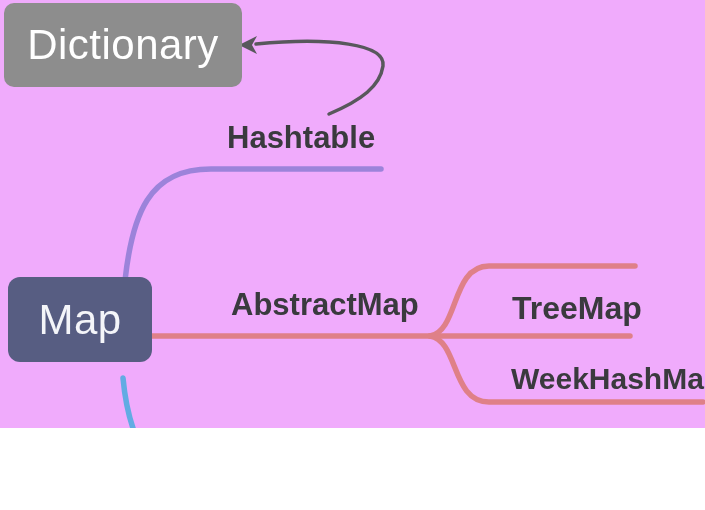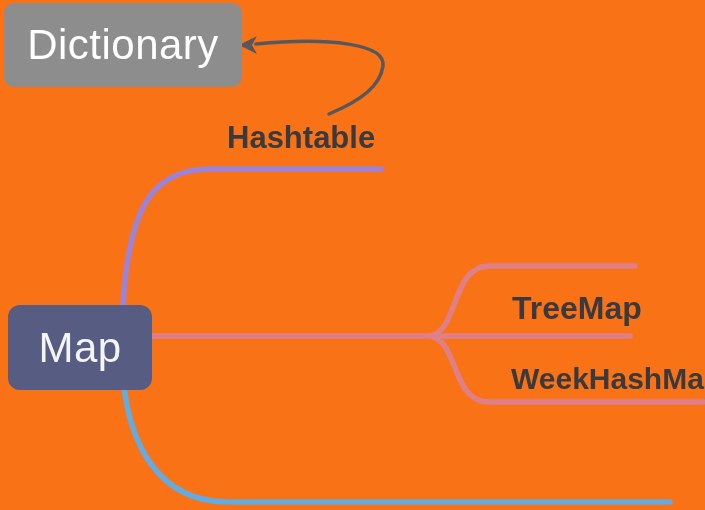--- a/index.html
+++ b/index.html
@@ -1,35 +1,35 @@
 <!DOCTYPE html>
 <html><head>
 <meta charset="utf-8">
 <style>
   html,body{margin:0;padding:0;background:#ffffff;}
   #stage{
     position:relative;
-    width:705px;height:510px;
-    background:#f97316;
+    width:705px;height:428px;
+    background:#f0abfc;
     font-family:"Liberation Sans", sans-serif;
     overflow:hidden;
   }
   #wires{position:absolute;left:0;top:0;}
   .topic-box{
     position:absolute;
     display:flex;align-items:center;justify-content:center;
     border-radius:10px;
     box-sizing:border-box;
   }
   .topic-box .box-label{
     font-size:42px;line-height:1;font-weight:400;
     letter-spacing:0.5px;
   }
   #dictionary-box{left:4px;top:3px;width:238px;height:84px;}
-  #map-box{left:8px;top:305px;width:144px;height:85px;border-radius:12px;}
+  #map-box{left:8px;top:277px;width:144px;height:85px;border-radius:12px;}
   .branch-label{
     position:absolute;
     font-weight:600;
     line-height:1;
     white-space:nowrap;
   }
   #label-hashtable   {left:227px;top:122px;font-size:31px;text-align:right;}
   #label-abstractmap {left:231px;top:289px;font-size:31px;}
   #label-hashmap     {left:512px;top:227px;font-size:30px;}
   #label-treemap     {left:512px;top:292px;font-size:32px;}
@@ -63,20 +63,21 @@
   <div class="topic-box" id="dictionary-box" style="background-color: rgb(141, 141, 141);">
     <span class="box-label" style="color: rgb(255, 255, 255);">Dictionary</span>
   </div>
 
   <div class="topic-box" id="map-box" style="background-color: rgb(87, 93, 130);">
     <span class="box-label" style="color: rgb(244, 245, 249);">Map</span>
   </div>
 
   <div class="branch-label" id="label-hashtable" style="color: rgb(58, 58, 62);">Hashtable</div>
 
+  <div class="branch-label" id="label-abstractmap" style="color: rgb(58, 58, 62);">AbstractMap</div>
 
 
   <div class="branch-label" id="label-treemap" style="color: rgb(58, 58, 62);">TreeMap</div>
 
   <div class="branch-label" id="label-weekhashmap" style="color: rgb(58, 58, 62);">WeekHashMap</div>
 
 
 
 </div>
 

